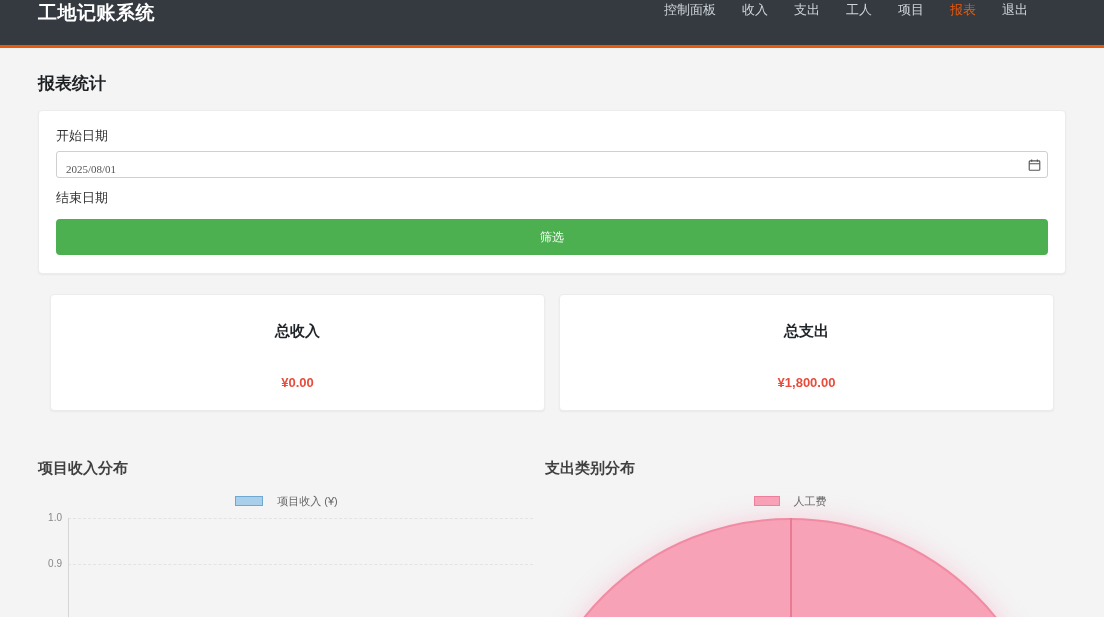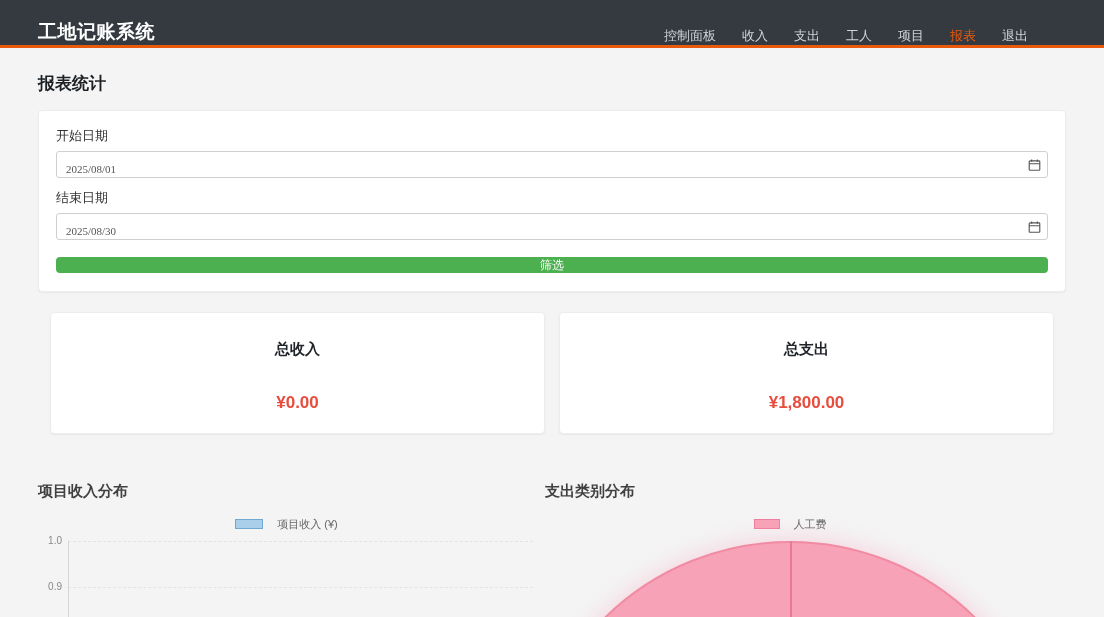--- a/index.html
+++ b/index.html
@@ -4,21 +4,21 @@
 <style>
   * { margin:0; padding:0; box-sizing:border-box; }
   html,body { width:1104px; height:617px; overflow:hidden; }
   body {
     font-family:"Liberation Sans","DejaVu Sans",sans-serif;
     background:#f4f4f5; color:#212529;
   }
   
   .navbar {
     height:48px; background:#343a40; border-bottom:3px solid #e8590c;
-    display:flex; align-items:flex-end; justify-content:space-between;
+    display:flex; align-items:flex-start; justify-content:space-between;
     padding:0 76px 0 38px;
   }
   .brand { color:#ffffff; font-size:19px; font-weight:bold; letter-spacing:.5px; }
   .nav-links { display:flex; align-items:center; gap:26px; list-style:none; }
   .nav-links a { text-decoration:none; color:#ced4da; font-size:13px; cursor:pointer; }
   .nav-links a.active { color:#e8590c; }
   
   .main { padding:0 38px; }
   .page-title { font-size:17px; font-weight:bold; margin:24px 0 15px; color:#1d2124; }
   
@@ -31,31 +31,31 @@
   .date-input {
     width:100%; height:27px; border:1px solid #cfcfcf; border-radius:3px;
     padding:8px 26px 0 9px; font-family:"Liberation Serif","DejaVu Serif",serif;
     font-size:11px; color:#555; background:#fff; outline:none;
   }
   .cal-icon {
     position:absolute; right:7px; top:50%; transform:translateY(-50%);
     width:13px; height:13px; color:#555; cursor:pointer;
   }
   .filter-btn {
-    width:100%; height:16px; margin-top:6px; border:none; border-radius:4px;
+    width:100%; height:36px; margin-top:6px; border:none; border-radius:4px;
     background:#4caf50; color:#fff; font-size:12px; cursor:pointer;
   }
   
   .summary-row { display:flex; gap:14px; margin:20px 12px 0; }
   .summary-card {
     flex:1; background:#fff; border:1px solid #ececec; border-radius:4px;
     box-shadow:0 1px 2px rgba(0,0,0,.05); text-align:center; padding:27px 0 20px;
   }
   .summary-card .card-title { font-size:15px; font-weight:bold; color:#212529; margin-bottom:34px; }
-  .summary-card .card-value { font-size:17px; font-weight:bold; color:#e74c3c; }
+  .summary-card .card-value { font-size:13px; font-weight:bold; color:#e74c3c; }
   
   .charts-row { display:flex; margin-top:48px; }
   .chart-col-left  { width:497px; }
   .chart-col-right { width:521px; margin-left:10px; }
   .chart-title { font-size:15px; font-weight:bold; color:#404040; margin-bottom:17px; }
   .chart-canvas { position:relative; height:160px; }
   .chart-canvas.right { width:490px; }
   .legend { display:flex; align-items:center; justify-content:center; gap:14px; height:12px; margin-bottom:0; cursor:pointer; }
   .legend-swatch { width:28px; height:10px; }
   .legend-swatch.blue { background:#a9cfea; border:1px solid #6fa8d0; }
@@ -101,29 +101,20 @@
     <div class="input-wrap">
       <input class="date-input" type="text" value="2025/08/01" style="">
       <svg class="cal-icon" viewBox="0 0 16 16" fill="none" stroke="currentColor" stroke-width="1.4">
         <rect x="1.5" y="3" width="13" height="11.5" rx="1"></rect>
         <line x1="1.5" y1="6.5" x2="14.5" y2="6.5"></line>
         <line x1="4.5" y1="1.2" x2="4.5" y2="4"></line>
         <line x1="11.5" y1="1.2" x2="11.5" y2="4"></line>
       </svg>
     </div>
     <label class="field-label">结束日期</label>
-    <div class="input-wrap">
-      <input class="date-input" type="text" value="2025/08/30" style="">
-      <svg class="cal-icon" viewBox="0 0 16 16" fill="none" stroke="currentColor" stroke-width="1.4">
-        <rect x="1.5" y="3" width="13" height="11.5" rx="1"></rect>
-        <line x1="1.5" y1="6.5" x2="14.5" y2="6.5"></line>
-        <line x1="4.5" y1="1.2" x2="4.5" y2="4"></line>
-        <line x1="11.5" y1="1.2" x2="11.5" y2="4"></line>
-      </svg>
-    </div>
     <button class="filter-btn">筛选</button>
   </section>
 
   <section class="summary-row">
     <div class="summary-card">
       <div class="card-title">总收入</div>
       <div class="card-value">¥0.00</div>
     </div>
     <div class="summary-card">
       <div class="card-title">总支出</div>

